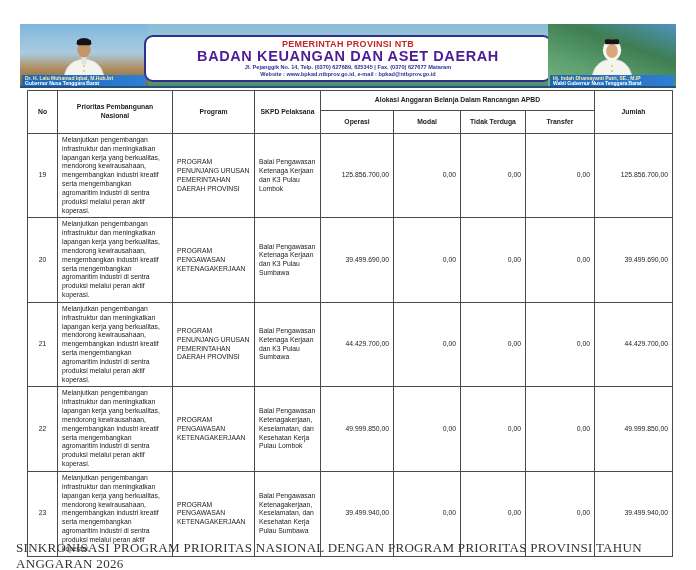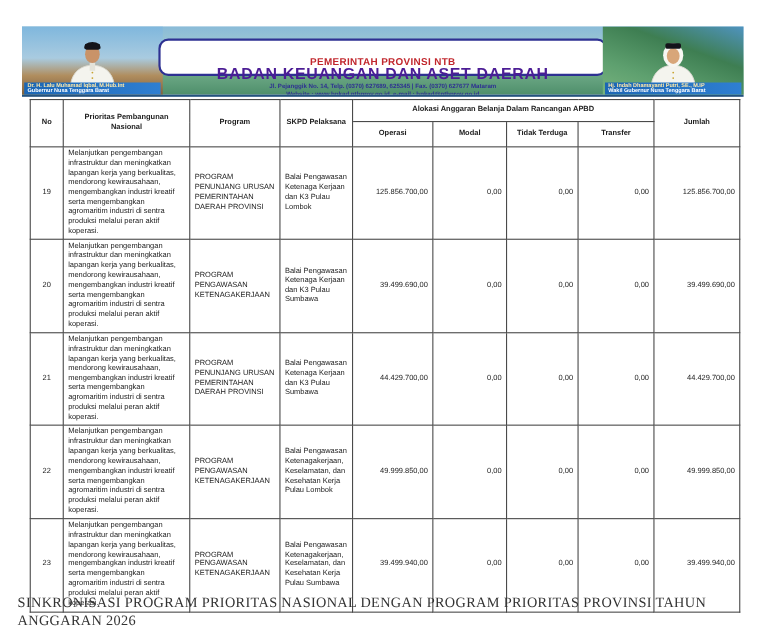--- a/index.html
+++ b/index.html
@@ -30,23 +30,23 @@
   }
   .figure-svg { position:absolute; bottom:10px; left:50%; transform:translateX(-50%); }
   .caption {
     position:absolute; bottom:0; left:2px; right:2px;
     background:linear-gradient(90deg,#1b66b4,#2f7fd2);
     padding:1px 3px; line-height:1.15;
   }
   .caption .name  { color:#ffe9a8; font-size:5px; font-weight:bold; white-space:nowrap; }
   .caption .title { color:#ffffff; font-size:5px; font-weight:bold; white-space:nowrap; }
   .titlebox {
-    position:absolute; left:124px; top:11px; width:408px; height:34px;
+    position:absolute; left:124px; top:11px; width:408px; height:47px;
     background:#ffffff; border:2px solid #2e3192; border-radius:9px;
-    text-align:center; padding-top:14px;
+    text-align:center; padding-top:2px;
   }
   .titlebox .line1 { color:#c1272d; font-size:9px;  font-weight:bold; letter-spacing:.3px; }
   .titlebox .line2 { color:#4c1d95; font-size:14.5px; font-weight:bold; letter-spacing:.6px; line-height:1.05; }
   .titlebox .line3, .titlebox .line4 { color:#2e3192; font-size:5.6px; font-weight:bold; line-height:1.25; }
 
   
   table.main {
     position:absolute; left:27px; top:90px; width:645px;
     border-collapse:collapse; table-layout:fixed;
     font-size:6.8px; line-height:1.3; color:#222;

